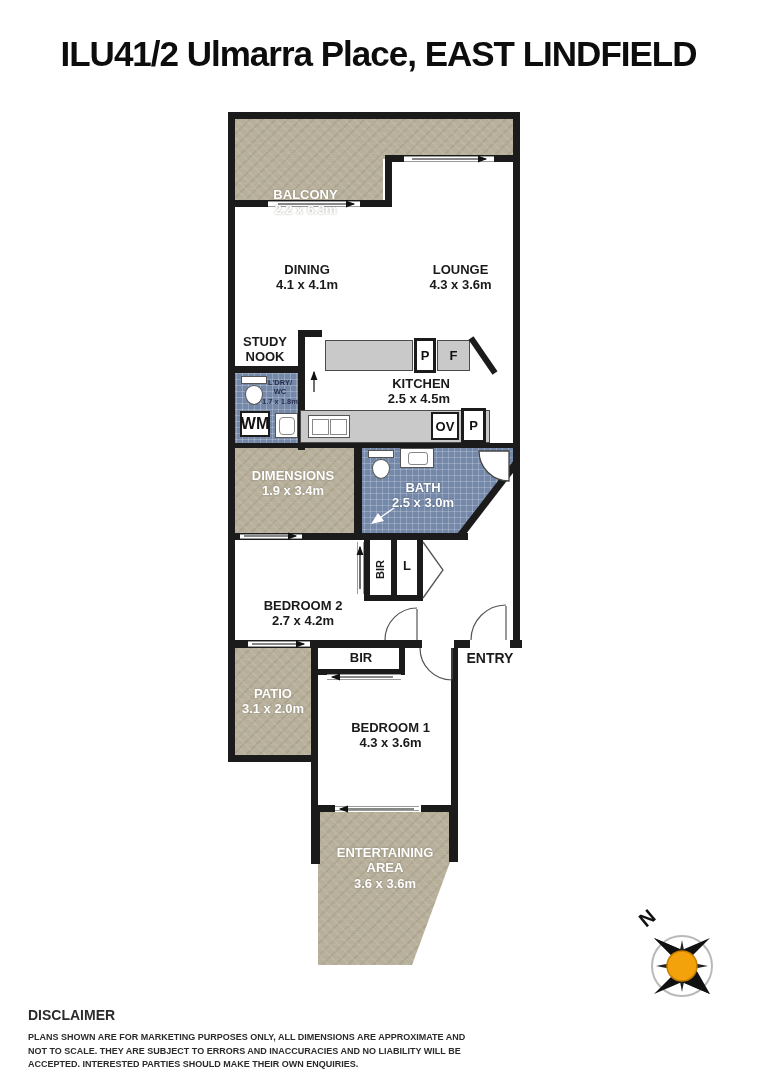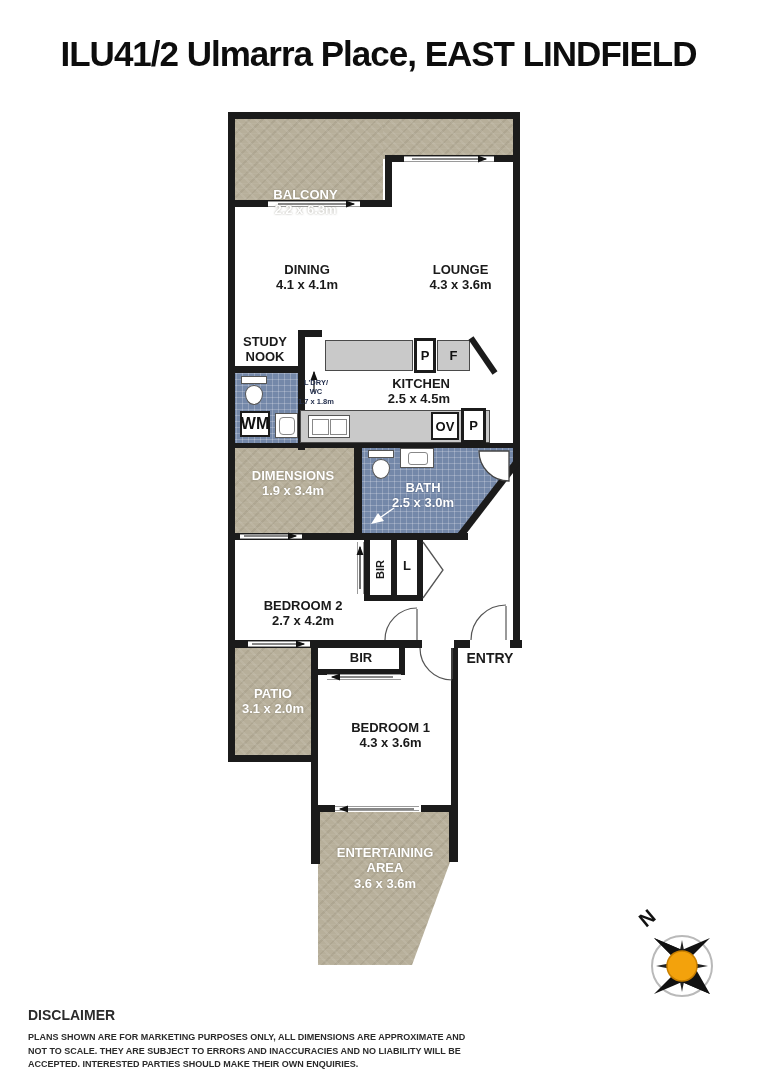--- a/index.html
+++ b/index.html
@@ -181,21 +181,21 @@
       <div>4.3 x 3.6m</div>
     </div>
     <div class="abs lbl" style="left:6px;top:222px;width:62px;">
       <div>STUDY</div>
       <div>NOOK</div>
     </div>
     <div class="abs lbl" style="left:122px;top:264px;width:100px;text-align:right;">
       <div>KITCHEN</div>
       <div>2.5 x 4.5m</div>
     </div>
-    <div class="abs tiny" style="left:34px;top:266px;width:36px;padding-left:36px;">
+    <div class="abs tiny" style="left:34px;top:266px;width:36px;">
       <div>L'DRY/</div>
       <div>WC</div>
       <div>1.7 x 1.8m</div>
     </div>
     <div class="abs lbl lbl-white" style="left:5px;top:356px;width:120px;">
       <div>DIMENSIONS</div>
       <div>1.9 x 3.4m</div>
     </div>
     <div class="abs lbl lbl-bath" style="left:145px;top:368px;width:100px;">
       <div>BATH</div>

